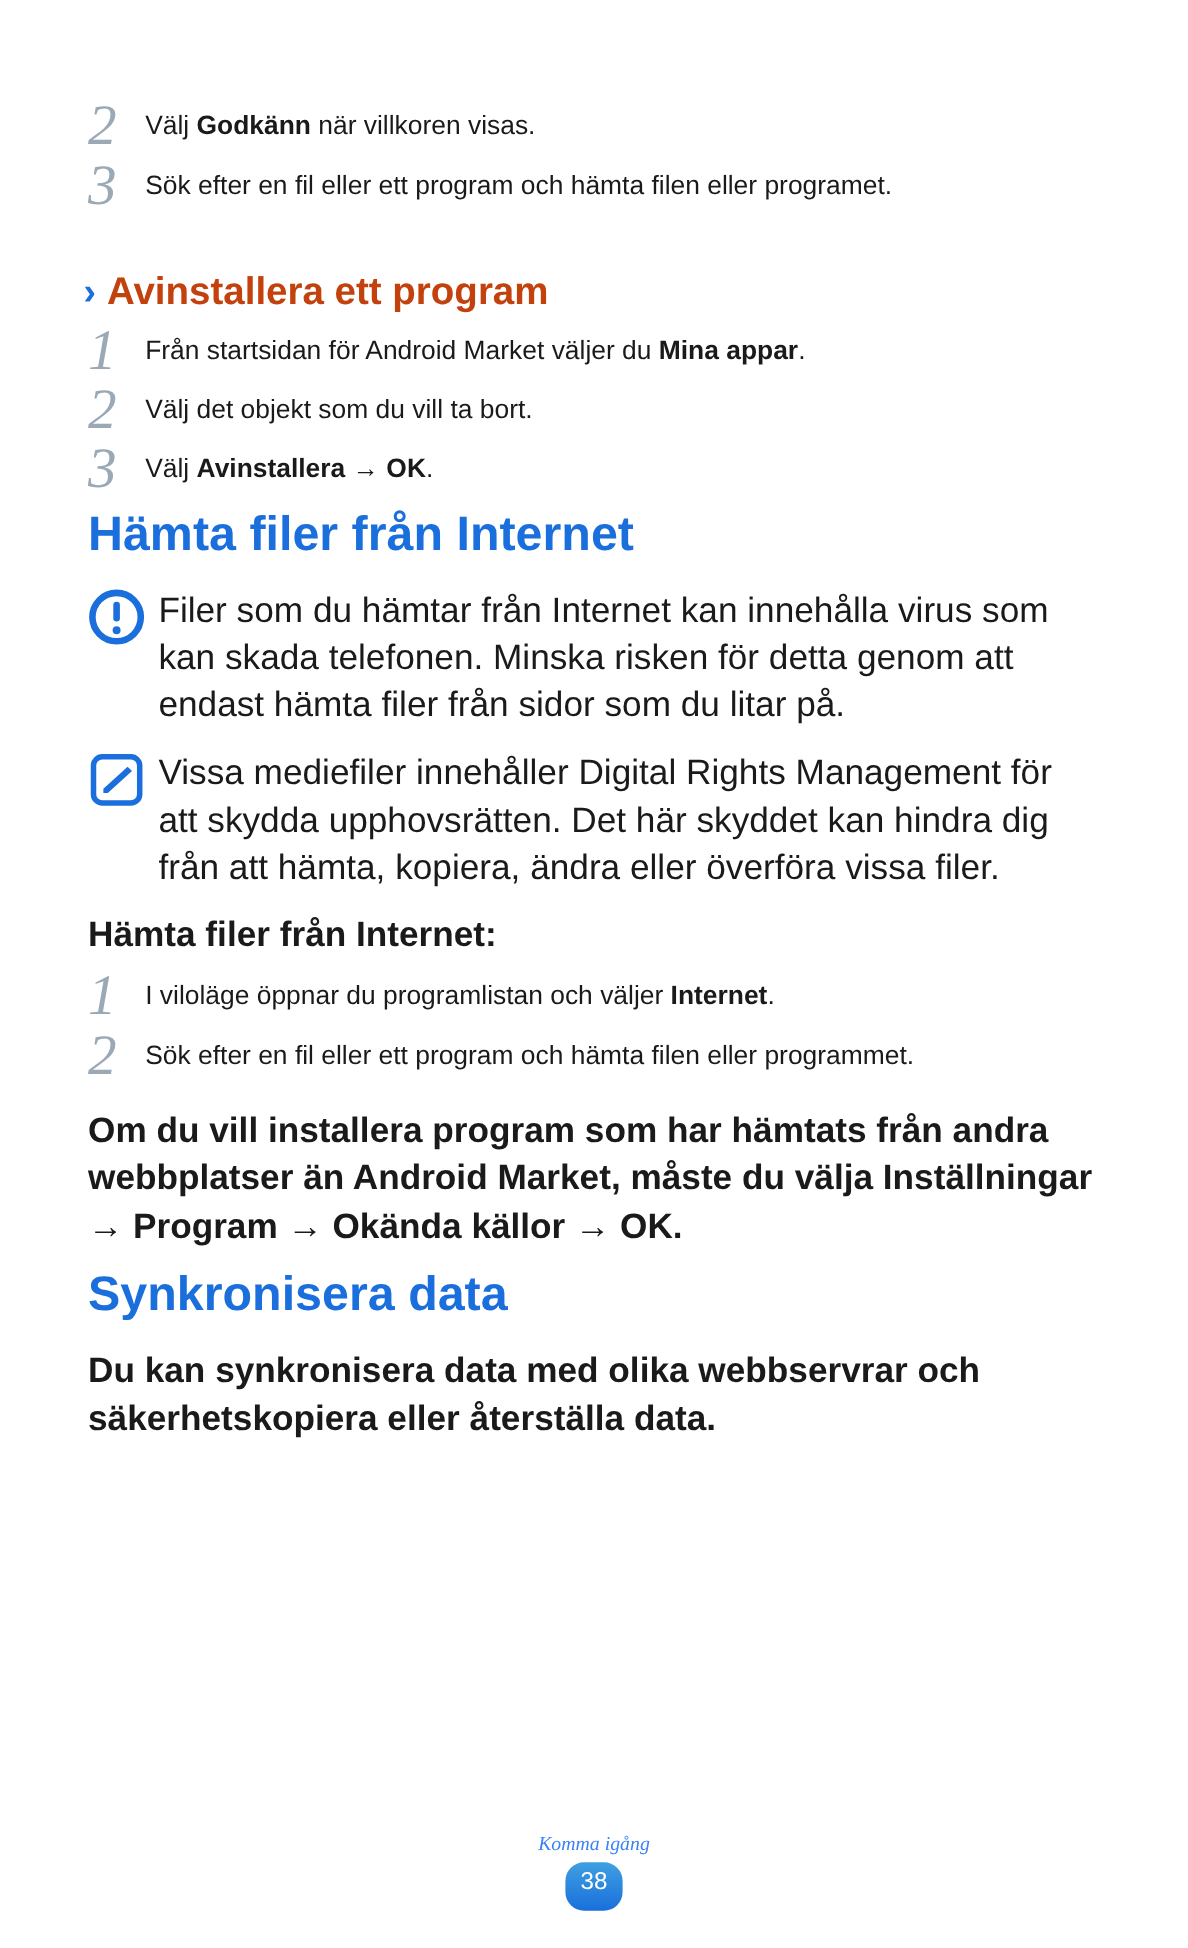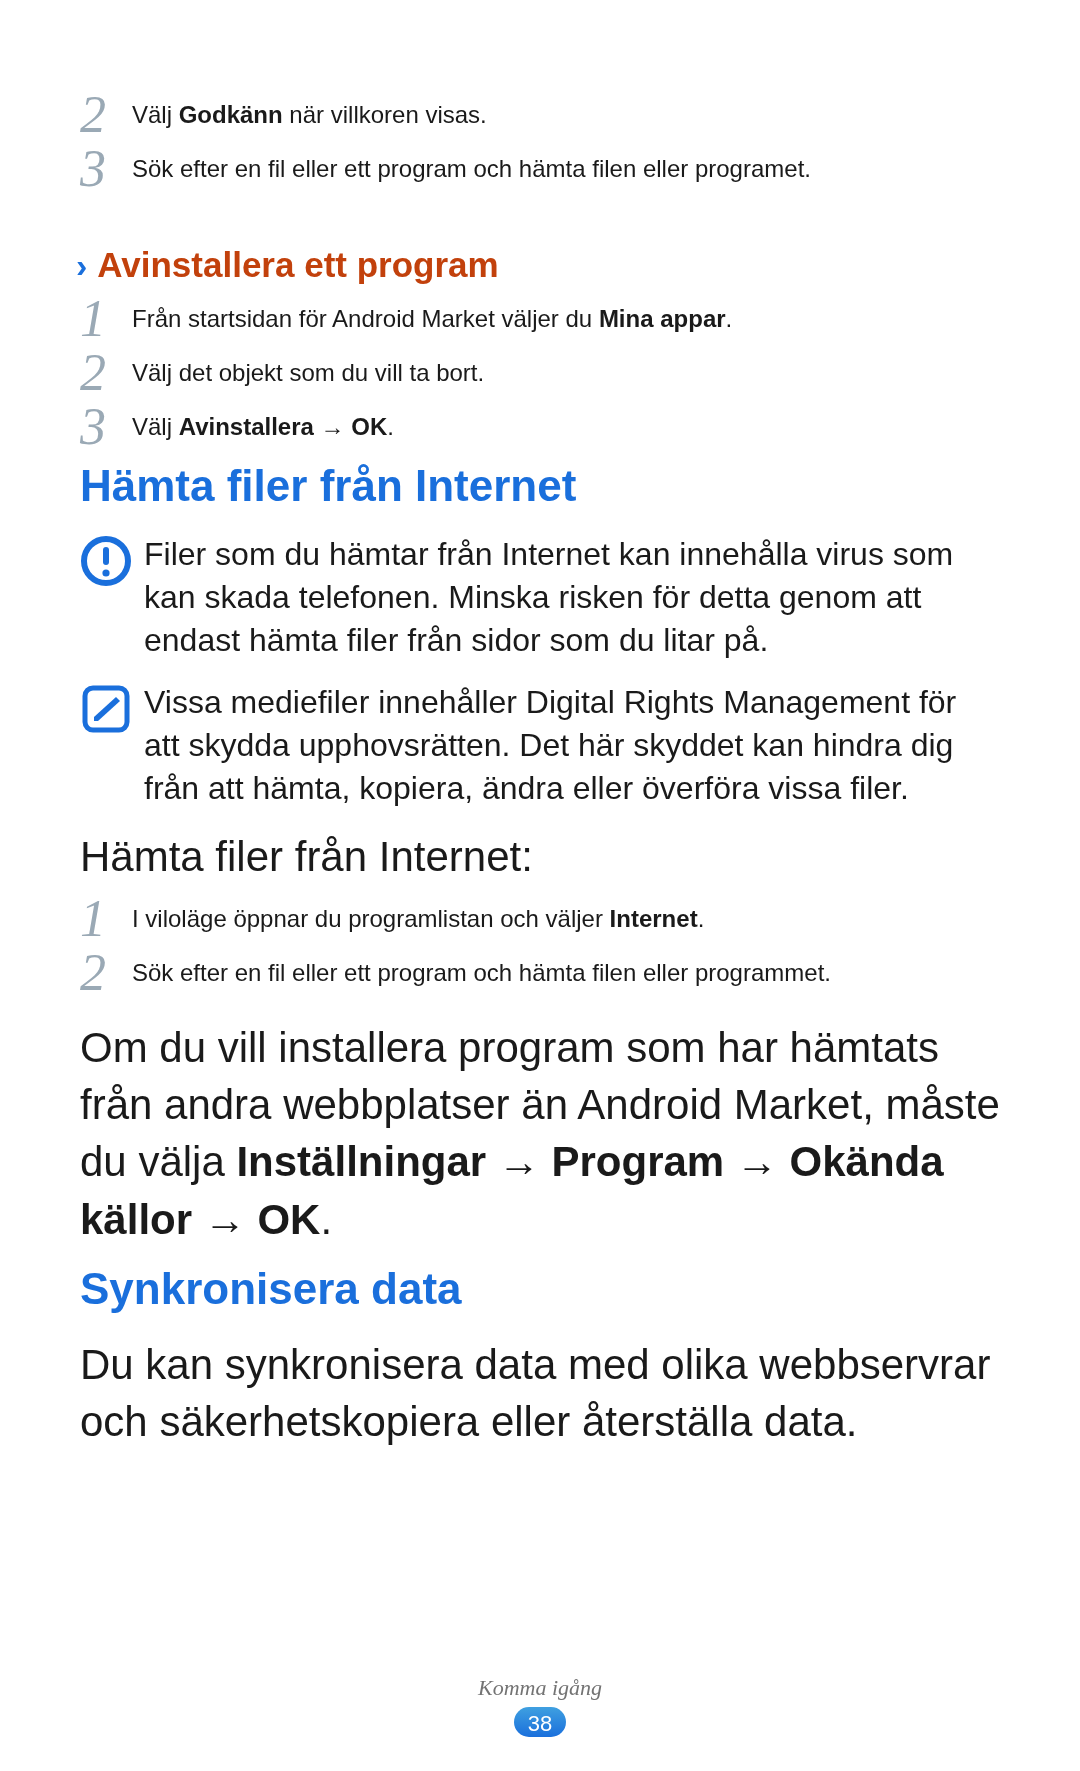--- a/index.html
+++ b/index.html
@@ -70,44 +70,45 @@
     width: 60px;
     flex-shrink: 0;
     padding-top: 2px;
   }
   .note .txt {
     font-size: 32px;
     line-height: 1.35;
     padding-left: 4px;
   }
   .para {
-    font-size: 42px;
+    font-size: 32px;
     line-height: 1.36;
     margin-bottom: 16px;
+    font-weight: bold;
   }
   .para.top { margin-top: 6px; margin-bottom: 14px; }
   .para.install { margin-top: 20px; }
   .footer {
     position: absolute;
     bottom: 34px;
     left: 0;
     right: 0;
     text-align: center;
   }
   .footer .chapter {
     font-style: italic;
-    font-size: 22px;
-    color: #737373;
+    font-size: 18px;
+    color: #3b82f6;
     margin-bottom: 6px;
     font-family: Georgia, "Times New Roman", serif;
   }
   .badge {
     display: inline-block;
     min-width: 48px;
-    height: 30px;
+    height: 44px;
     line-height: 34px;
     border-radius: 17px;
     background: linear-gradient(#3fa0e0, #1a6fdc);
     color: #fff;
     font-size: 22px;
     font-weight: 500;
     padding: 0 14px;
   }
   svg.icon-svg { width: 52px; height: 52px; }
 </style>

